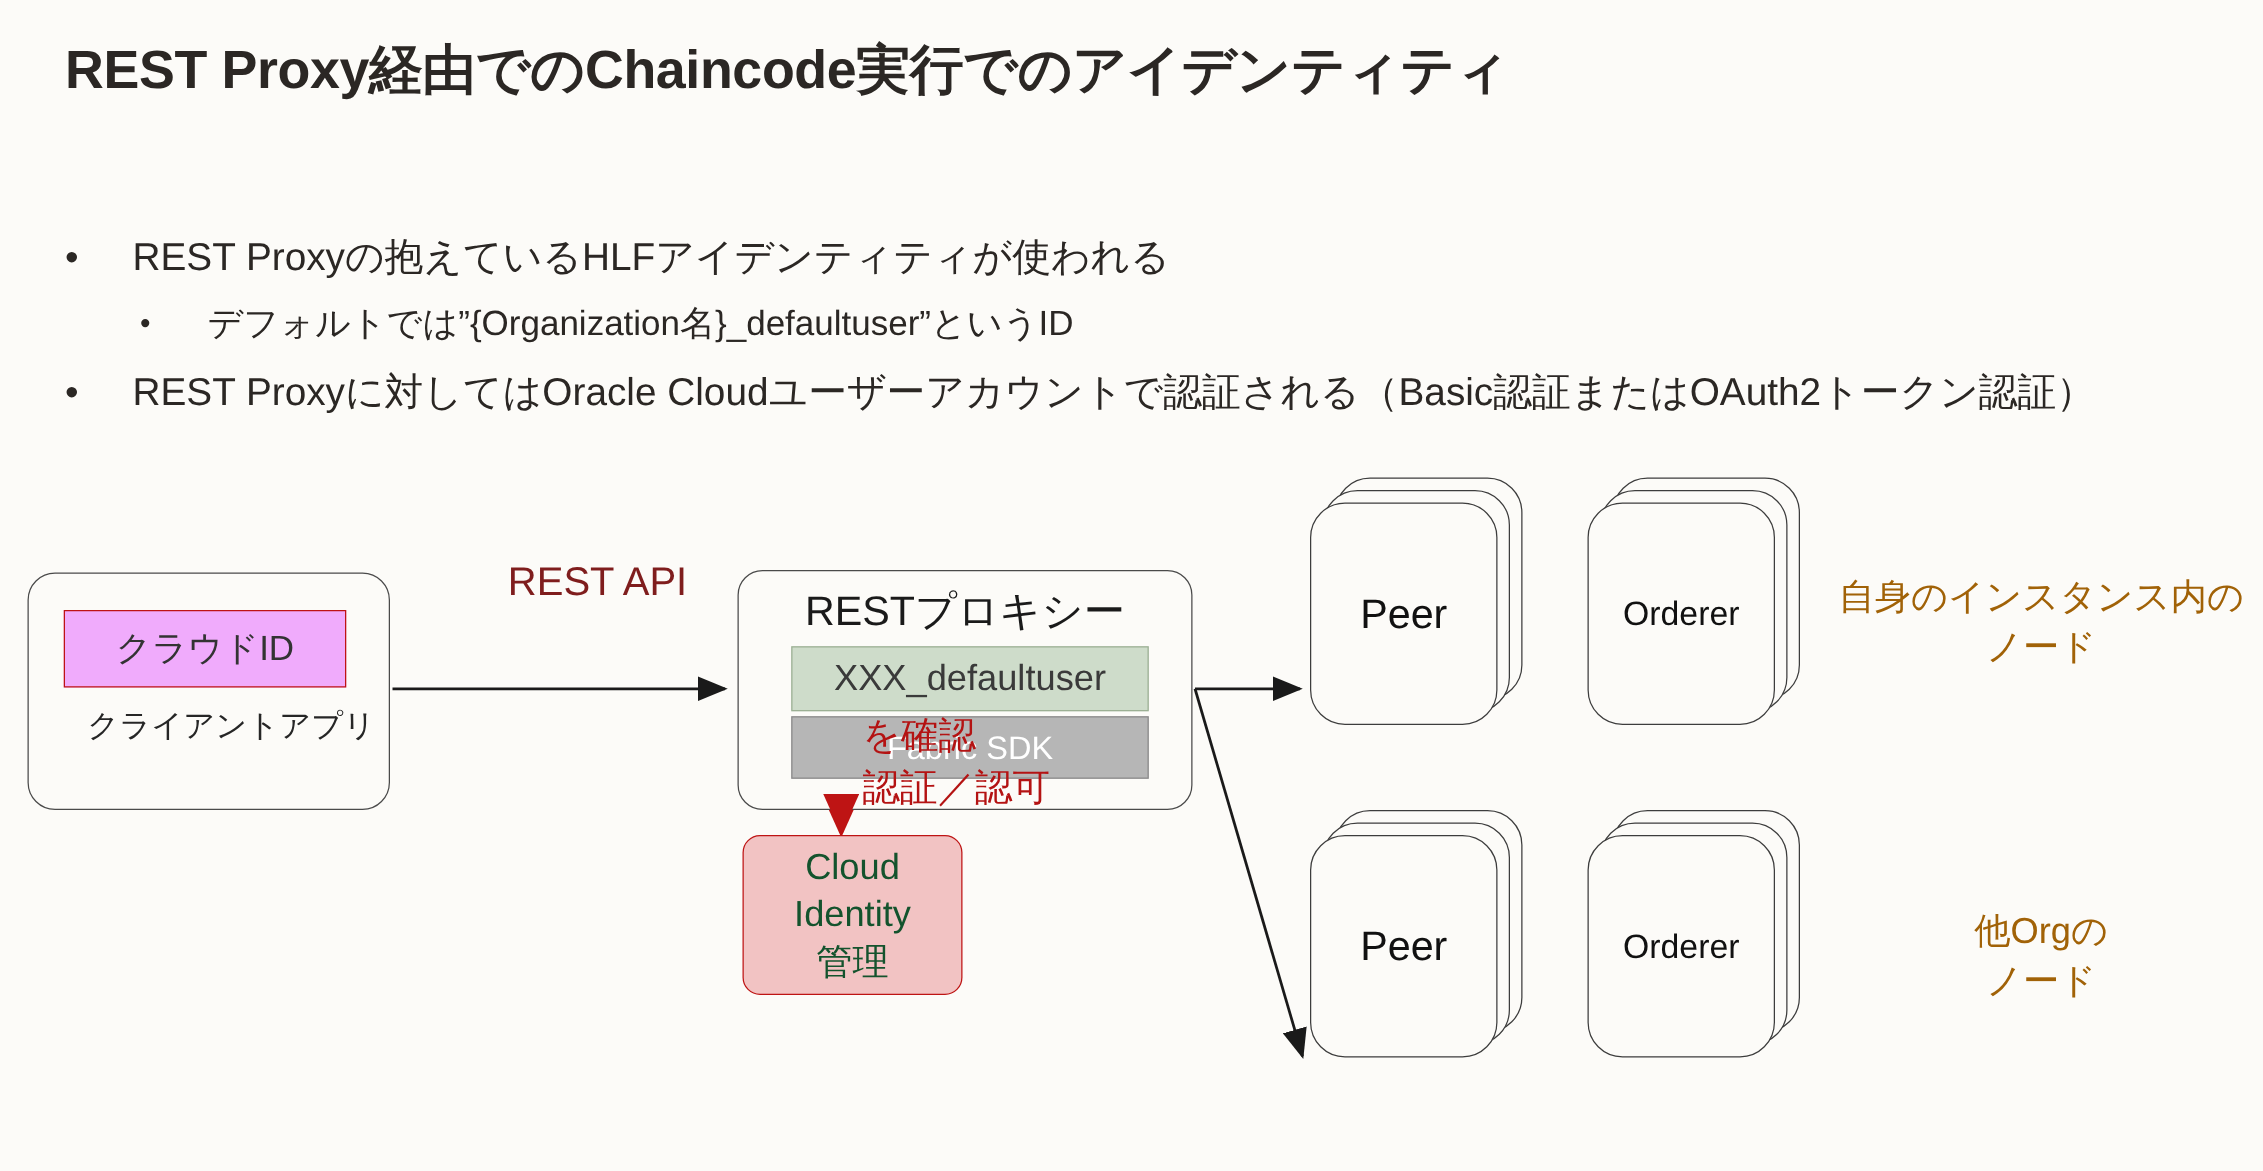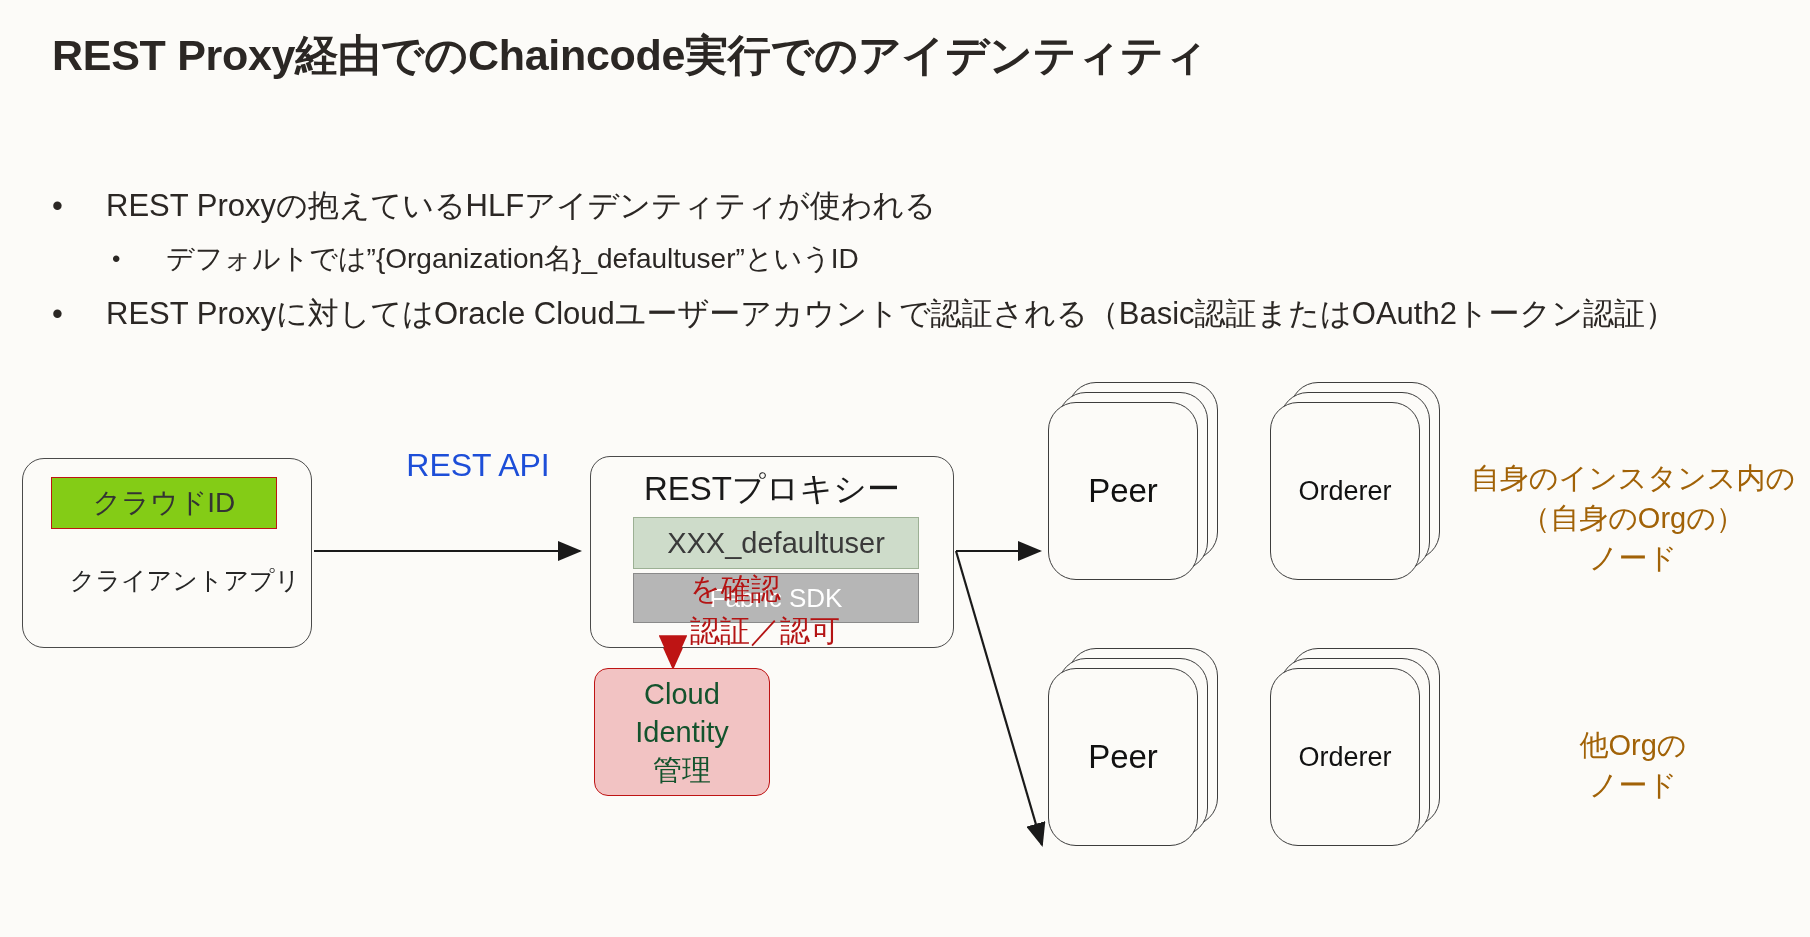--- a/index.html
+++ b/index.html
@@ -34,34 +34,34 @@
   svg.wires{position:absolute;left:0;top:0;width:1810px;height:520px;overflow:visible;}
 
   .node{position:absolute;box-sizing:border-box;}
 
   
   .client-box{
     left:22px;top:38px;width:290px;height:190px;
     border:1.6px solid #4a4a4a;border-radius:22px;background:#FCFBF8;
   }
   .cloud-id{
-    position:absolute;left:28px;top:18px;width:226px;height:52px;
-    background:#84cc16;border:1.8px solid #BE1414;
+    position:absolute;left:28px;top:29px;width:226px;height:62px;
+    background:#f0abfc;border:1.8px solid #BE1414;
     display:flex;align-items:center;justify-content:center;
     font-size:28px;color:#333;box-sizing:border-box;
   }
   .client-label{
     position:absolute;left:0;right:0;top:105px;text-align:center;
     font-size:25px;color:#262626;margin-left:36px;
   }
 
   
   .rest-api-label{
     position:absolute;left:368px;top:27px;width:220px;text-align:center;
-    font-size:32px;color:#1d4ed8;
+    font-size:32px;color:#7f1d1d;
   }
 
   
   .proxy-box{
     left:590px;top:36px;width:364px;height:192px;
     border:1.6px solid #4a4a4a;border-radius:20px;background:#FCFBF8;
   }
   .proxy-title{
     position:absolute;left:0;right:0;top:10px;text-align:center;
     font-size:33px;color:#1a1a1a;
@@ -223,21 +223,20 @@
     <div class="stack so-bl">
       <div class="card c3"></div>
       <div class="card c2"></div>
       <div class="card c1">
         <span class="lbl small">Orderer</span>
       </div>
     </div>
 
     <div class="cap cap-top">
       <div>自身のインスタンス内の</div>
-      <div>（自身のOrgの）</div>
       <div>ノード</div>
     </div>
 
     <div class="cap cap-bot">
       <div>他Orgの</div>
       <div>ノード</div>
     </div>
 
   </div>
 </div>

